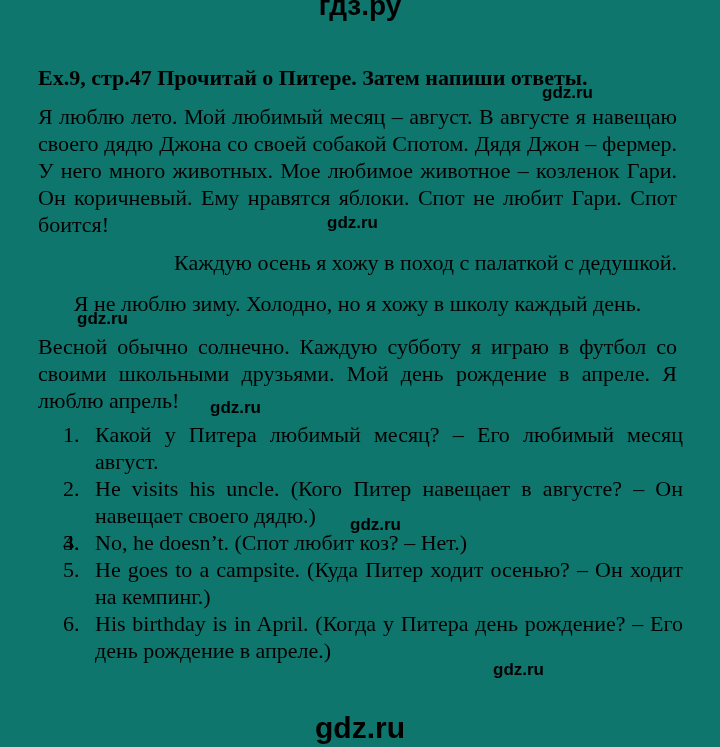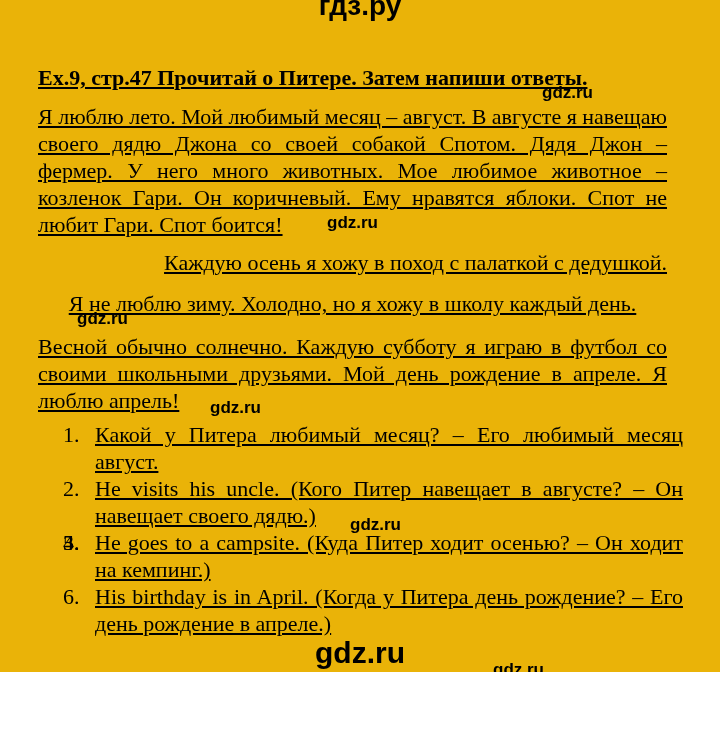--- a/index.html
+++ b/index.html
@@ -1,36 +1,35 @@
 <!DOCTYPE html>
 <html><head>
 <meta charset="utf-8">
 <style>
   html,body{margin:0;padding:0;background:#ffffff;}
   .page{
     position:relative;
-    width:720px;height:672px;
-    background:#eab308;color:#000000;
+    width:720px;height:747px;
+    background:#0f766e;color:#000000;
     overflow:hidden;
     font-family:"Liberation Serif",serif;
-    text-decoration:underline;
   }
   .logo-top{
     position:absolute;top:-8px;left:0;width:100%;
     text-align:center;
     font-family:"Liberation Sans",sans-serif;
     font-weight:700;font-size:28px;line-height:1;
   }
   .content{padding:0 37px 0 38px;}
   .title{
     margin:64px 0 0 0;
     font-size:22px;font-weight:700;line-height:27px;
   }
   .para{
-    margin:12px 16px 0 0;
+    margin:12px 6px 0 0;
     font-size:22px;line-height:27px;
     text-align:justify;
   }
   .para.p2{margin-top:11px;text-align:right;}
   .para.p3{margin-top:14px;text-align:center;}
   .para.p4{margin-top:16px;}
   .answers{margin:7px 0 0 57px;padding:0;list-style:none;}
   .answer-item{
     position:relative;
     font-size:22px;line-height:27px;
@@ -86,20 +85,21 @@
         <span class="answer-num">2.</span>
         <span>He visits his uncle. (Кого Питер навещает в августе? – Он навещает своего дядю.)</span>
       </div>
 
       <div class="answer-item">
         <span class="answer-num">3.</span>
       </div>
 
       <div class="answer-item">
         <span class="answer-num">4.</span>
+        <span>No, he doesn’t. (Спот любит коз? – Нет.)</span>
       </div>
 
       <div class="answer-item">
         <span class="answer-num">5.</span>
         <span>He goes to a campsite. (Куда Питер ходит осенью? – Он ходит на кемпинг.)</span>
       </div>
 
       <div class="answer-item">
         <span class="answer-num">6.</span>
         <span>His birthday is in April. (Когда у Питера день рождение? – Его день рождение в апреле.)</span>

